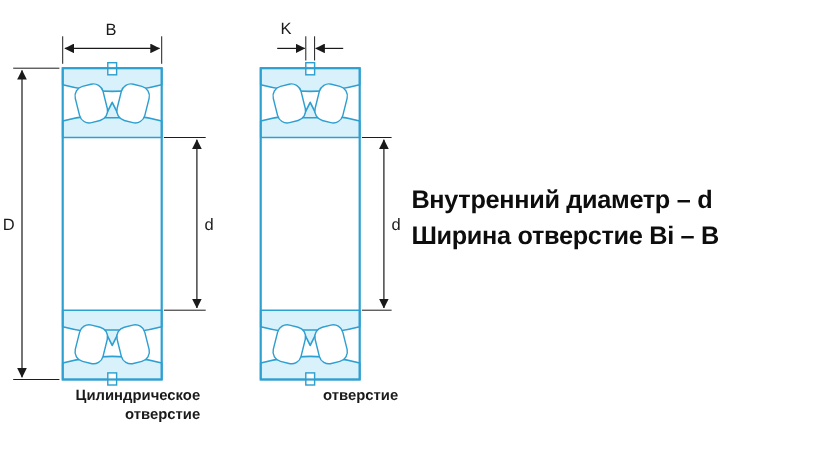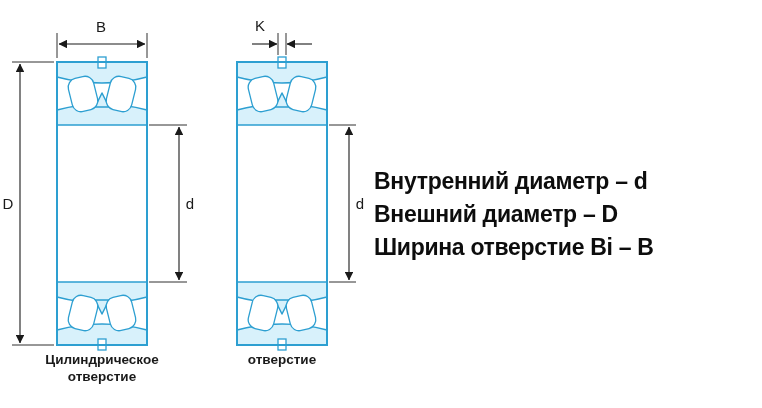--- a/index.html
+++ b/index.html
@@ -42,21 +42,21 @@
     line-height: 33px;
     letter-spacing: -0.3px;
     white-space: nowrap;
   }
 
   
   .caption {
     position: absolute;
     top: 351px;
     width: 160px;
-    text-align: center;
+    text-align: right;
     color: var(--c-dim);
     font-family: "Liberation Sans", sans-serif;
     font-weight: 700;
     font-size: 13.5px;
     line-height: 17px;
   }
   .caption.left  { left: 22px; }
   .caption.right { left: 202px; }
 </style>
 </head>
@@ -124,21 +124,20 @@
     <g>
       <line class="ext" x1="329" y1="125" x2="356" y2="125"></line>
       <line class="ext" x1="329" y1="282" x2="356" y2="282"></line>
       <line class="dim" x1="349" y1="127" x2="349" y2="280" marker-start="url(#arrow)" marker-end="url(#arrow)"></line>
       <text class="dim-label" x="360" y="209">d</text>
     </g>
   </svg>
 
   <div class="legend">
     <div>Внутренний диаметр – d</div>
-    <div>Внешний диаметр – D</div>
     <div>Ширина отверстие Bi – B</div>
   </div>
 
   <div class="caption left">
     <div>Цилиндрическое</div>
     <div>отверстие</div>
   </div>
   <div class="caption right">
     <div>отверстие</div>
   </div>

